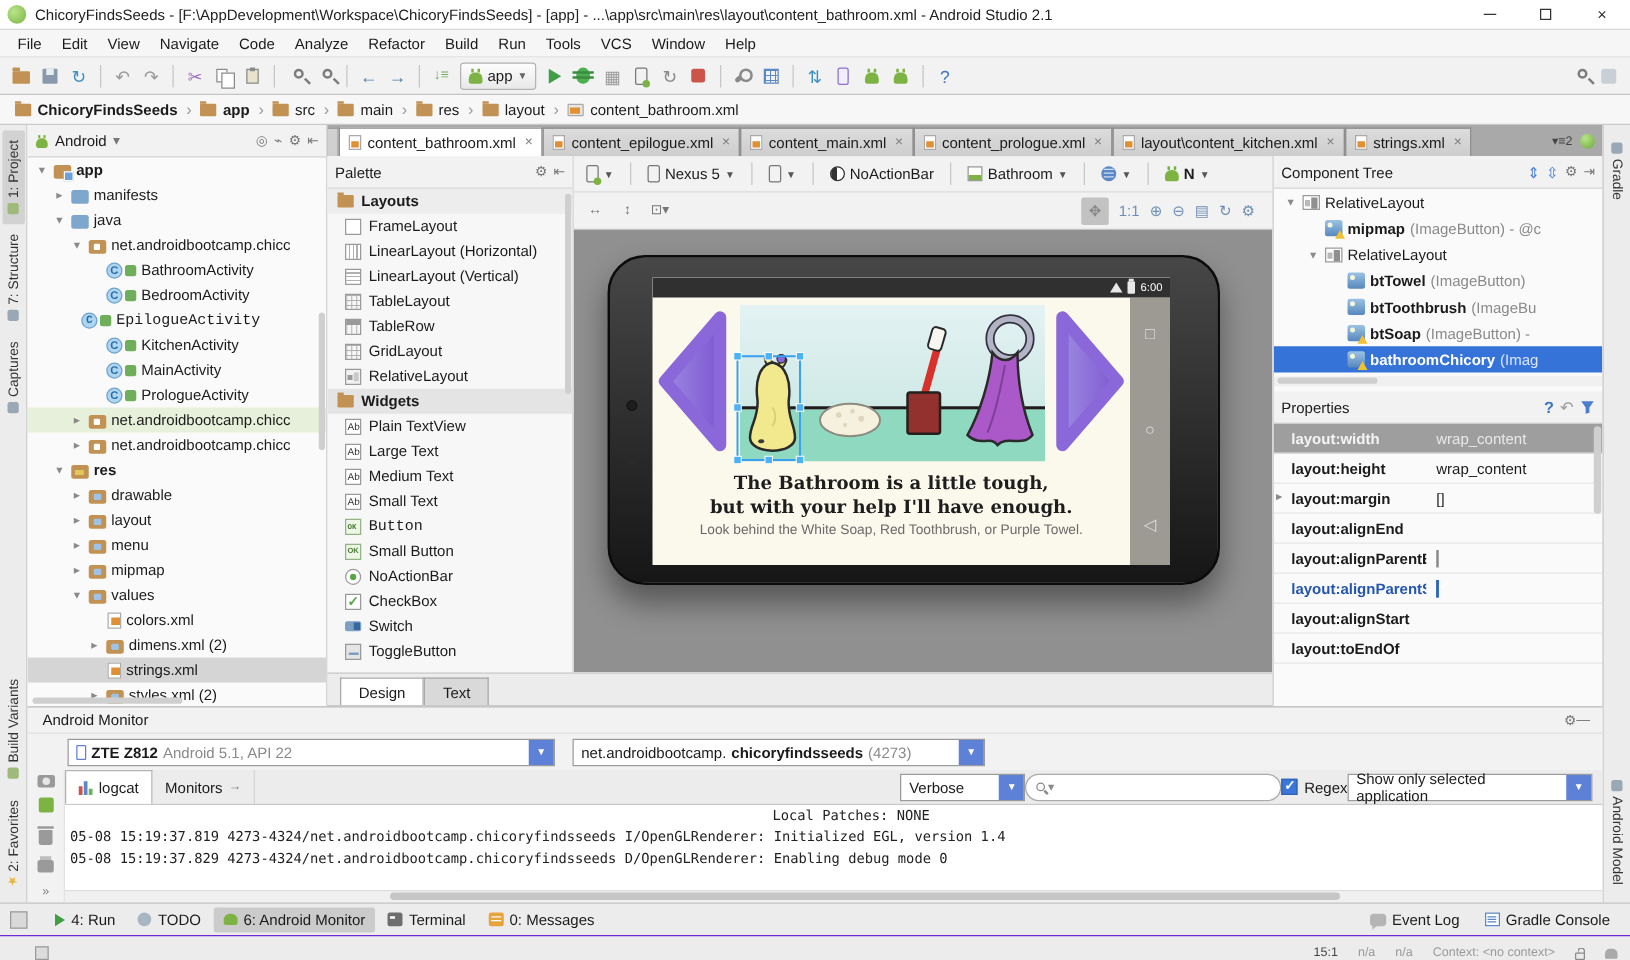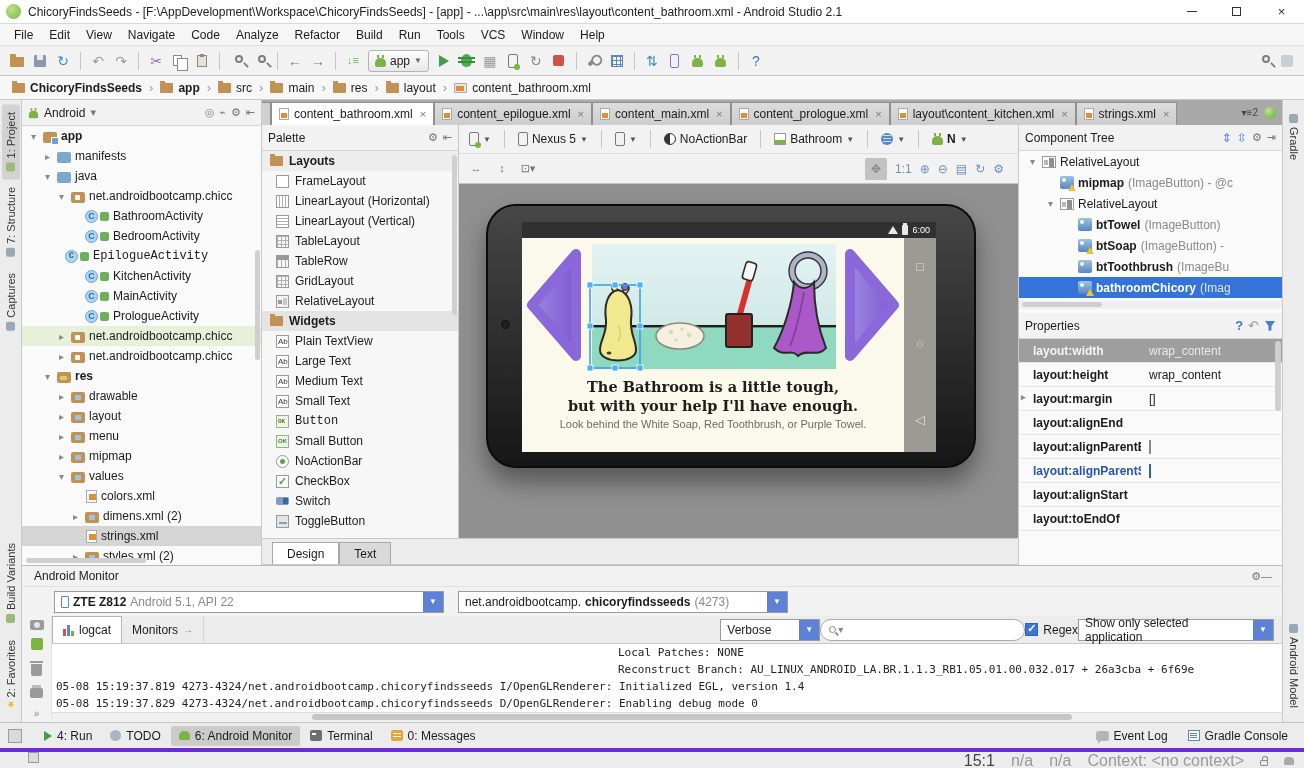--- a/index.html
+++ b/index.html
@@ -242,21 +242,21 @@
 .f-terminal{width:12px;height:11px;background:#6e6e6e;border-radius:2px;position:relative}
 .f-terminal::before{content:"";position:absolute;left:2px;top:3px;width:4px;height:1.5px;background:#fff}
 .f-messages{width:12px;height:11px;background:#e8a33d;border-radius:2px;position:relative}
 .f-messages::before{content:"";position:absolute;left:2px;top:3px;width:8px;height:1px;background:#fff;box-shadow:0 3px 0 #fff}
 .f-balloon{width:13px;height:10px;background:#b5b5b5;border-radius:3px;position:relative}
 .f-balloon::before{content:"";position:absolute;left:2px;bottom:-3px;width:0;height:0;border-top:4px solid #b5b5b5;border-right:4px solid transparent}
 .f-console{width:12px;height:11px;border:1.5px solid #5b87c5;background:#fff;position:relative}
 .f-console::before{content:"";position:absolute;left:1px;top:2px;width:7px;height:1px;background:#5b87c5;box-shadow:0 2px 0 #5b87c5,0 4px 0 #5b87c5}
 .fright{margin-left:auto;display:flex;align-items:center;gap:4px}
 
-.status{left:0;top:748px;width:100%;height:20px;background:#ececec;border-top:4px solid #6d28d9;display:flex;align-items:flex-start;padding:0 10px;font-size:16px;color:#444}
+.status{left:0;top:748px;width:100%;height:20px;background:#ececec;border-top:1px solid #6d28d9;display:flex;align-items:flex-end;padding:0 10px;font-size:10px;color:#444}
 .sq{width:11px;height:11px;border:1px solid #9a9a9a;background:#dcdcdc;margin-left:18px}
 .sright{margin-left:auto;display:flex;align-items:center;gap:16px}
 .dim{color:#999}
 .lock{width:8px;height:6px;border:1.5px solid #8a8a8a;border-radius:1px;position:relative;margin-top:4px}
 .lock::before{content:"";position:absolute;left:1px;top:-5px;width:4px;height:4px;border:1.5px solid #8a8a8a;border-bottom:none;border-radius:3px 3px 0 0}
 .s-droid{width:10px;height:8px;background:#a9a9a9;border-radius:4px 4px 1px 1px}
 </style>
 </head>
 <body>
 
@@ -871,29 +871,29 @@
           <span>RelativeLayout</span>
         </div>
         <div class="crow" style="padding-left: 44px;">
           <span class="tarrow"></span>
           <span class="ico-imgbtn"></span>
           <span class="b">btTowel</span>
           <span class="typ"> (ImageButton)</span>
         </div>
         <div class="crow" style="padding-left: 44px;">
           <span class="tarrow"></span>
+          <span class="ico-imgbtn"></span>
+          <span class="b">btToothbrush</span>
+          <span class="typ"> (ImageBu</span>
+        </div>
+        <div class="crow" style="padding-left: 44px;">
+          <span class="tarrow"></span>
           <span class="ico-imgbtn warn"></span>
           <span class="b">btSoap</span>
           <span class="typ"> (ImageButton) -</span>
-        </div>
-        <div class="crow" style="padding-left: 44px;">
-          <span class="tarrow"></span>
-          <span class="ico-imgbtn"></span>
-          <span class="b">btToothbrush</span>
-          <span class="typ"> (ImageBu</span>
         </div>
         <div class="crow selected" style="padding-left: 44px;">
           <span class="tarrow"></span>
           <span class="ico-imgbtn warn"></span>
           <span class="b">bathroomChicory</span>
           <span class="typ"> (Imag</span>
         </div>
       </div>
     <div class="ct-hscroll">
         <span class="thumb"></span>
@@ -1013,21 +1013,20 @@
               <span>Regex</span>
             </span>
             <span class="combo" style="width:196px">
               <span>Show only selected application</span>
                 <span class="arr">▼</span>
             </span>
           </span>
         </div>
         <div class="logarea" id="logarea">
             <div class="logline ind">Local Patches: NONE</div>
-            <div class="logline ind">Reconstruct Branch: AU_LINUX_ANDROID_LA.BR.1.1.3_RB1.05.01.00.032.017 + 26a3cba + 6f69e</div>
             <div class="logline plain">05-08 15:19:37.819 4273-4324/net.androidbootcamp.chicoryfindsseeds I/OpenGLRenderer: Initialized EGL, version 1.4</div>
             <div class="logline plain">05-08 15:19:37.829 4273-4324/net.androidbootcamp.chicoryfindsseeds D/OpenGLRenderer: Enabling debug mode 0</div>
           </div>
         <div class="mon-hscroll">
             <span class="thumb"></span>
           </div>
       </div>
     </div>
   </div>
 

